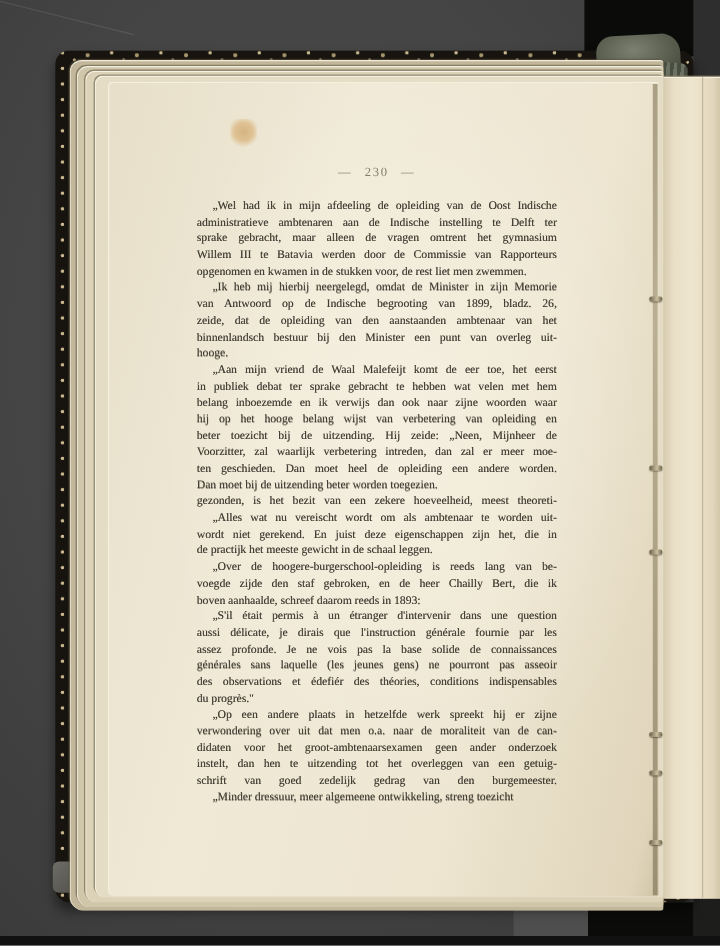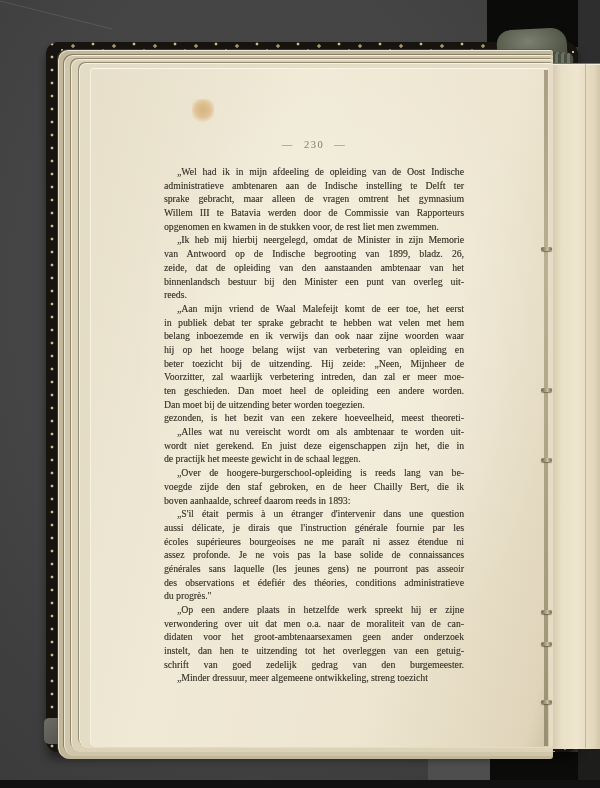--- a/index.html
+++ b/index.html
@@ -158,21 +158,21 @@
           <div class="line">administratieve ambtenaren aan de Indische instelling te Delft ter</div>
           <div class="line">sprake gebracht, maar alleen de vragen omtrent het gymnasium</div>
           <div class="line">Willem III te Batavia werden door de Commissie van Rapporteurs</div>
           <div class="line last">opgenomen en kwamen in de stukken voor, de rest liet men zwemmen.</div>
         </div>
         <div class="para">
           <div class="line first">„Ik heb mij hierbij neergelegd, omdat de Minister in zijn Memorie</div>
           <div class="line">van Antwoord op de Indische begrooting van 1899, bladz. 26,</div>
           <div class="line">zeide, dat de opleiding van den aanstaanden ambtenaar van het</div>
           <div class="line">binnenlandsch bestuur bij den Minister een punt van overleg uit-</div>
-          <div class="line last">reeds.</div>
+          <div class="line last">hooge.</div>
         </div>
         <div class="para">
           <div class="line first">„Aan mijn vriend de Waal Malefeijt komt de eer toe, het eerst</div>
           <div class="line">in publiek debat ter sprake gebracht te hebben wat velen met hem</div>
           <div class="line">belang inboezemde en ik verwijs dan ook naar zijne woorden waar</div>
           <div class="line">hij op het hooge belang wijst van verbetering van opleiding en</div>
           <div class="line">beter toezicht bij de uitzending.  Hij zeide: „Neen, Mijnheer de</div>
           <div class="line">Voorzitter, zal waarlijk verbetering intreden, dan zal er meer moe-</div>
           <div class="line">ten geschieden.  Dan moet heel de opleiding een andere worden.</div>
           <div class="line last">Dan moet bij de uitzending beter worden toegezien.</div>
@@ -184,24 +184,23 @@
           <div class="line last">de practijk het meeste gewicht in de schaal leggen.</div>
         </div>
         <div class="para">
           <div class="line first">„Over de hoogere-burgerschool-opleiding is reeds lang van be-</div>
           <div class="line">voegde zijde den staf gebroken, en de heer Chailly Bert, die ik</div>
           <div class="line last">boven aanhaalde, schreef daarom reeds in 1893:</div>
         </div>
         <div class="para">
           <div class="line first">„S'il était permis à un étranger d'intervenir dans une question</div>
           <div class="line">aussi délicate, je dirais que l'instruction générale fournie par les</div>
-          <div class="line">écoles supérieures bourgeoises ne me paraît ni assez étendue ni</div>
           <div class="line">assez profonde.  Je ne vois pas la base solide de connaissances</div>
           <div class="line">générales sans laquelle (les jeunes gens) ne pourront pas asseoir</div>
-          <div class="line">des observations et édefiér des théories, conditions administratieve</div>
+          <div class="line">des observations et édefiér des théories, conditions indispensables</div>
           <div class="line last">du progrès."</div>
         </div>
         <div class="para">
           <div class="line first">„Op een andere plaats in hetzelfde werk spreekt hij er zijne</div>
           <div class="line">verwondering over uit dat men o.a. naar de moraliteit van de can-</div>
           <div class="line">didaten voor het groot-ambtenaarsexamen geen ander onderzoek</div>
           <div class="line">instelt, dan hen te uitzending tot het overleggen van een getuig-</div>
           <div class="line">schrift van goed zedelijk gedrag van den burgemeester.</div>
           <div class="line first last">„Minder dressuur, meer algemeene ontwikkeling, streng toezicht</div>
         </div>

